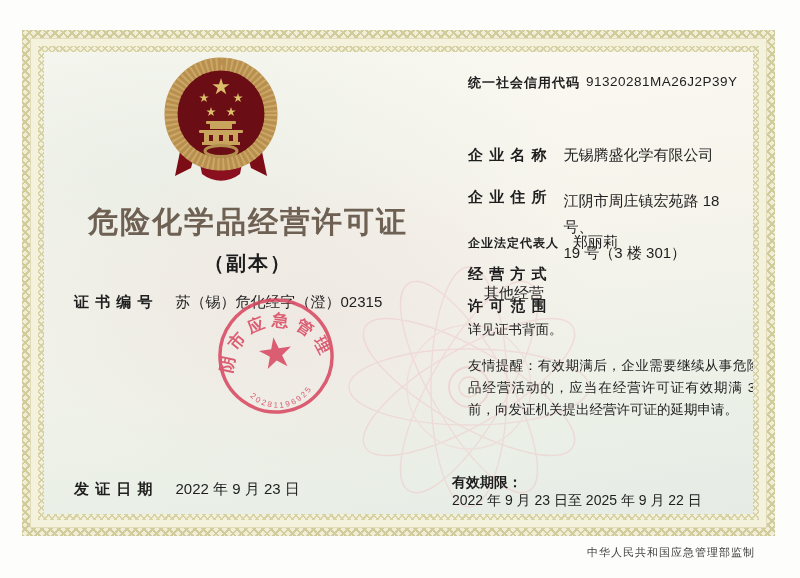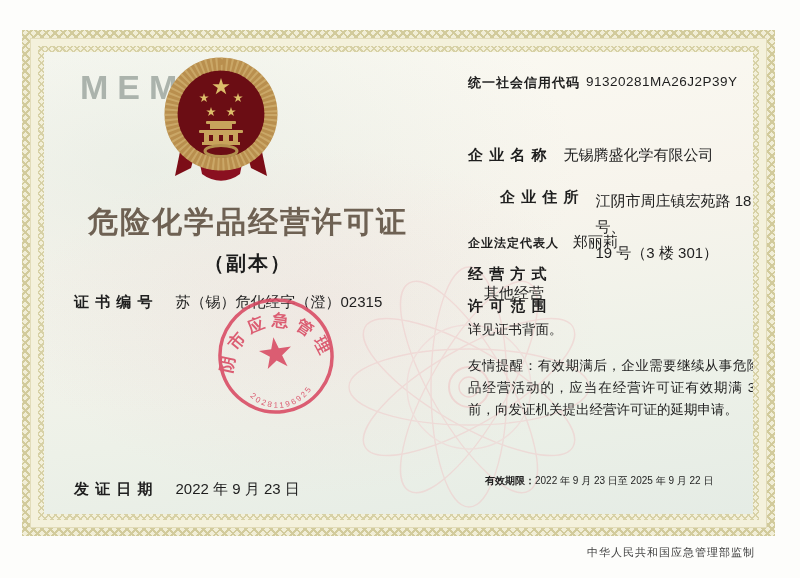--- a/index.html
+++ b/index.html
@@ -46,33 +46,33 @@
 
   .row-certno { left:30px; top:241px; font-size:15px;text-align:right; }
   .row-issuer { left:30px; top:289px; font-size:15px; }
   .row-issuedate { left:30px; top:416px; font-size:15px;margin-top:12px; }
   .row-certno .f-value, .row-issuer .f-value, .row-issuedate .f-value { margin-left:22px; }
 
   .right-col { font-size:15px; }
   .row-credit { left:424px; top:22px; font-size:13px; }
   .row-credit .f-value { margin-left:6px; font-size:13.5px; letter-spacing:.5px; }
   .row-name { left:424px; top:94px; }
-  .row-addr { left:424px; top:136px;margin-left:32px; }
+  .row-addr { left:424px; top:136px; }
   .row-addr .f-value { line-height:26px; }
   .row-legal { left:424px; top:181px; }
   .row-legal .f-label { font-size:12px; padding-top:2px; }
   .row-mode { left:424px; top:213px;flex-direction:column; }
   .row-name .f-value, .row-addr .f-value, .row-mode .f-value { margin-left:16px; }
   .row-legal .f-value { margin-left:14px; }
   .scope-label { left:424px; top:245px; font-weight:bold; font-size:15px;
     letter-spacing:1px; color:#1e1e1e; }
   .scope-note { left:424px; top:269px; font-size:13.5px; color:#1e1e1e; }
   .reminder { left:424px; top:303px; width:320px; font-size:13.5px; line-height:1.62;
     color:#1e1e1e; text-align:justify; }
-  .row-validity { left:441px; top:422px; font-size:10px; }
+  .row-validity { left:408px; top:422px; font-size:14px;flex-direction:column; }
   .row-validity .f-label { letter-spacing:0; }
 
   .footer-note { position:absolute; left:587px; top:545px; font-size:11px;
     color:#3e3e3e; letter-spacing:1px; }
 
   .emblem { left:118px; top:4px; }
   .stamp { left:170px; top:242px; opacity:.88; transform:rotate(-8deg); }
   .flower-wm { left:290px; top:200px; opacity:.55; }
 </style>
 </head>
@@ -94,21 +94,20 @@
                   <ellipse rx="120" ry="38" transform="rotate(90)"></ellipse>
                   <ellipse rx="120" ry="38" transform="rotate(120)"></ellipse>
                   <ellipse rx="120" ry="38" transform="rotate(150)"></ellipse>
                   <circle r="62" stroke="#f0d2d2"></circle>
                   <circle r="20" stroke="#eec2c2" stroke-width="2"></circle>
                   <circle r="10" stroke="#eec2c2"></circle>
                 </g>
               </g>
             </svg>
 
-            <div class="abs mem-watermark">MEM</div>
 
             <svg class="abs emblem" width="118" height="128" viewBox="0 0 118 128">
               <path d="M20,86 L13,120 L29,112 L34,94 Z" fill="#7c0d17"></path>
               <path d="M98,86 L105,120 L89,112 L84,94 Z" fill="#7c0d17"></path>
               <path d="M36,98 C48,114 70,114 82,98 L78,118 C66,127 52,127 40,118 Z" fill="#8a1020"></path>
               <circle cx="59" cy="58" r="50" fill="#6b0d14"></circle>
               <circle cx="59" cy="58" r="50" fill="none" stroke="#b98f4e" stroke-width="13"></circle>
               <circle cx="59" cy="58" r="50" fill="none" stroke="#d8bc7c" stroke-width="13" stroke-dasharray="2,3" opacity="0.55"></circle>
               <circle cx="59" cy="6" r="3" fill="#b98f4e"></circle>
               <g fill="#dcbd6a">

